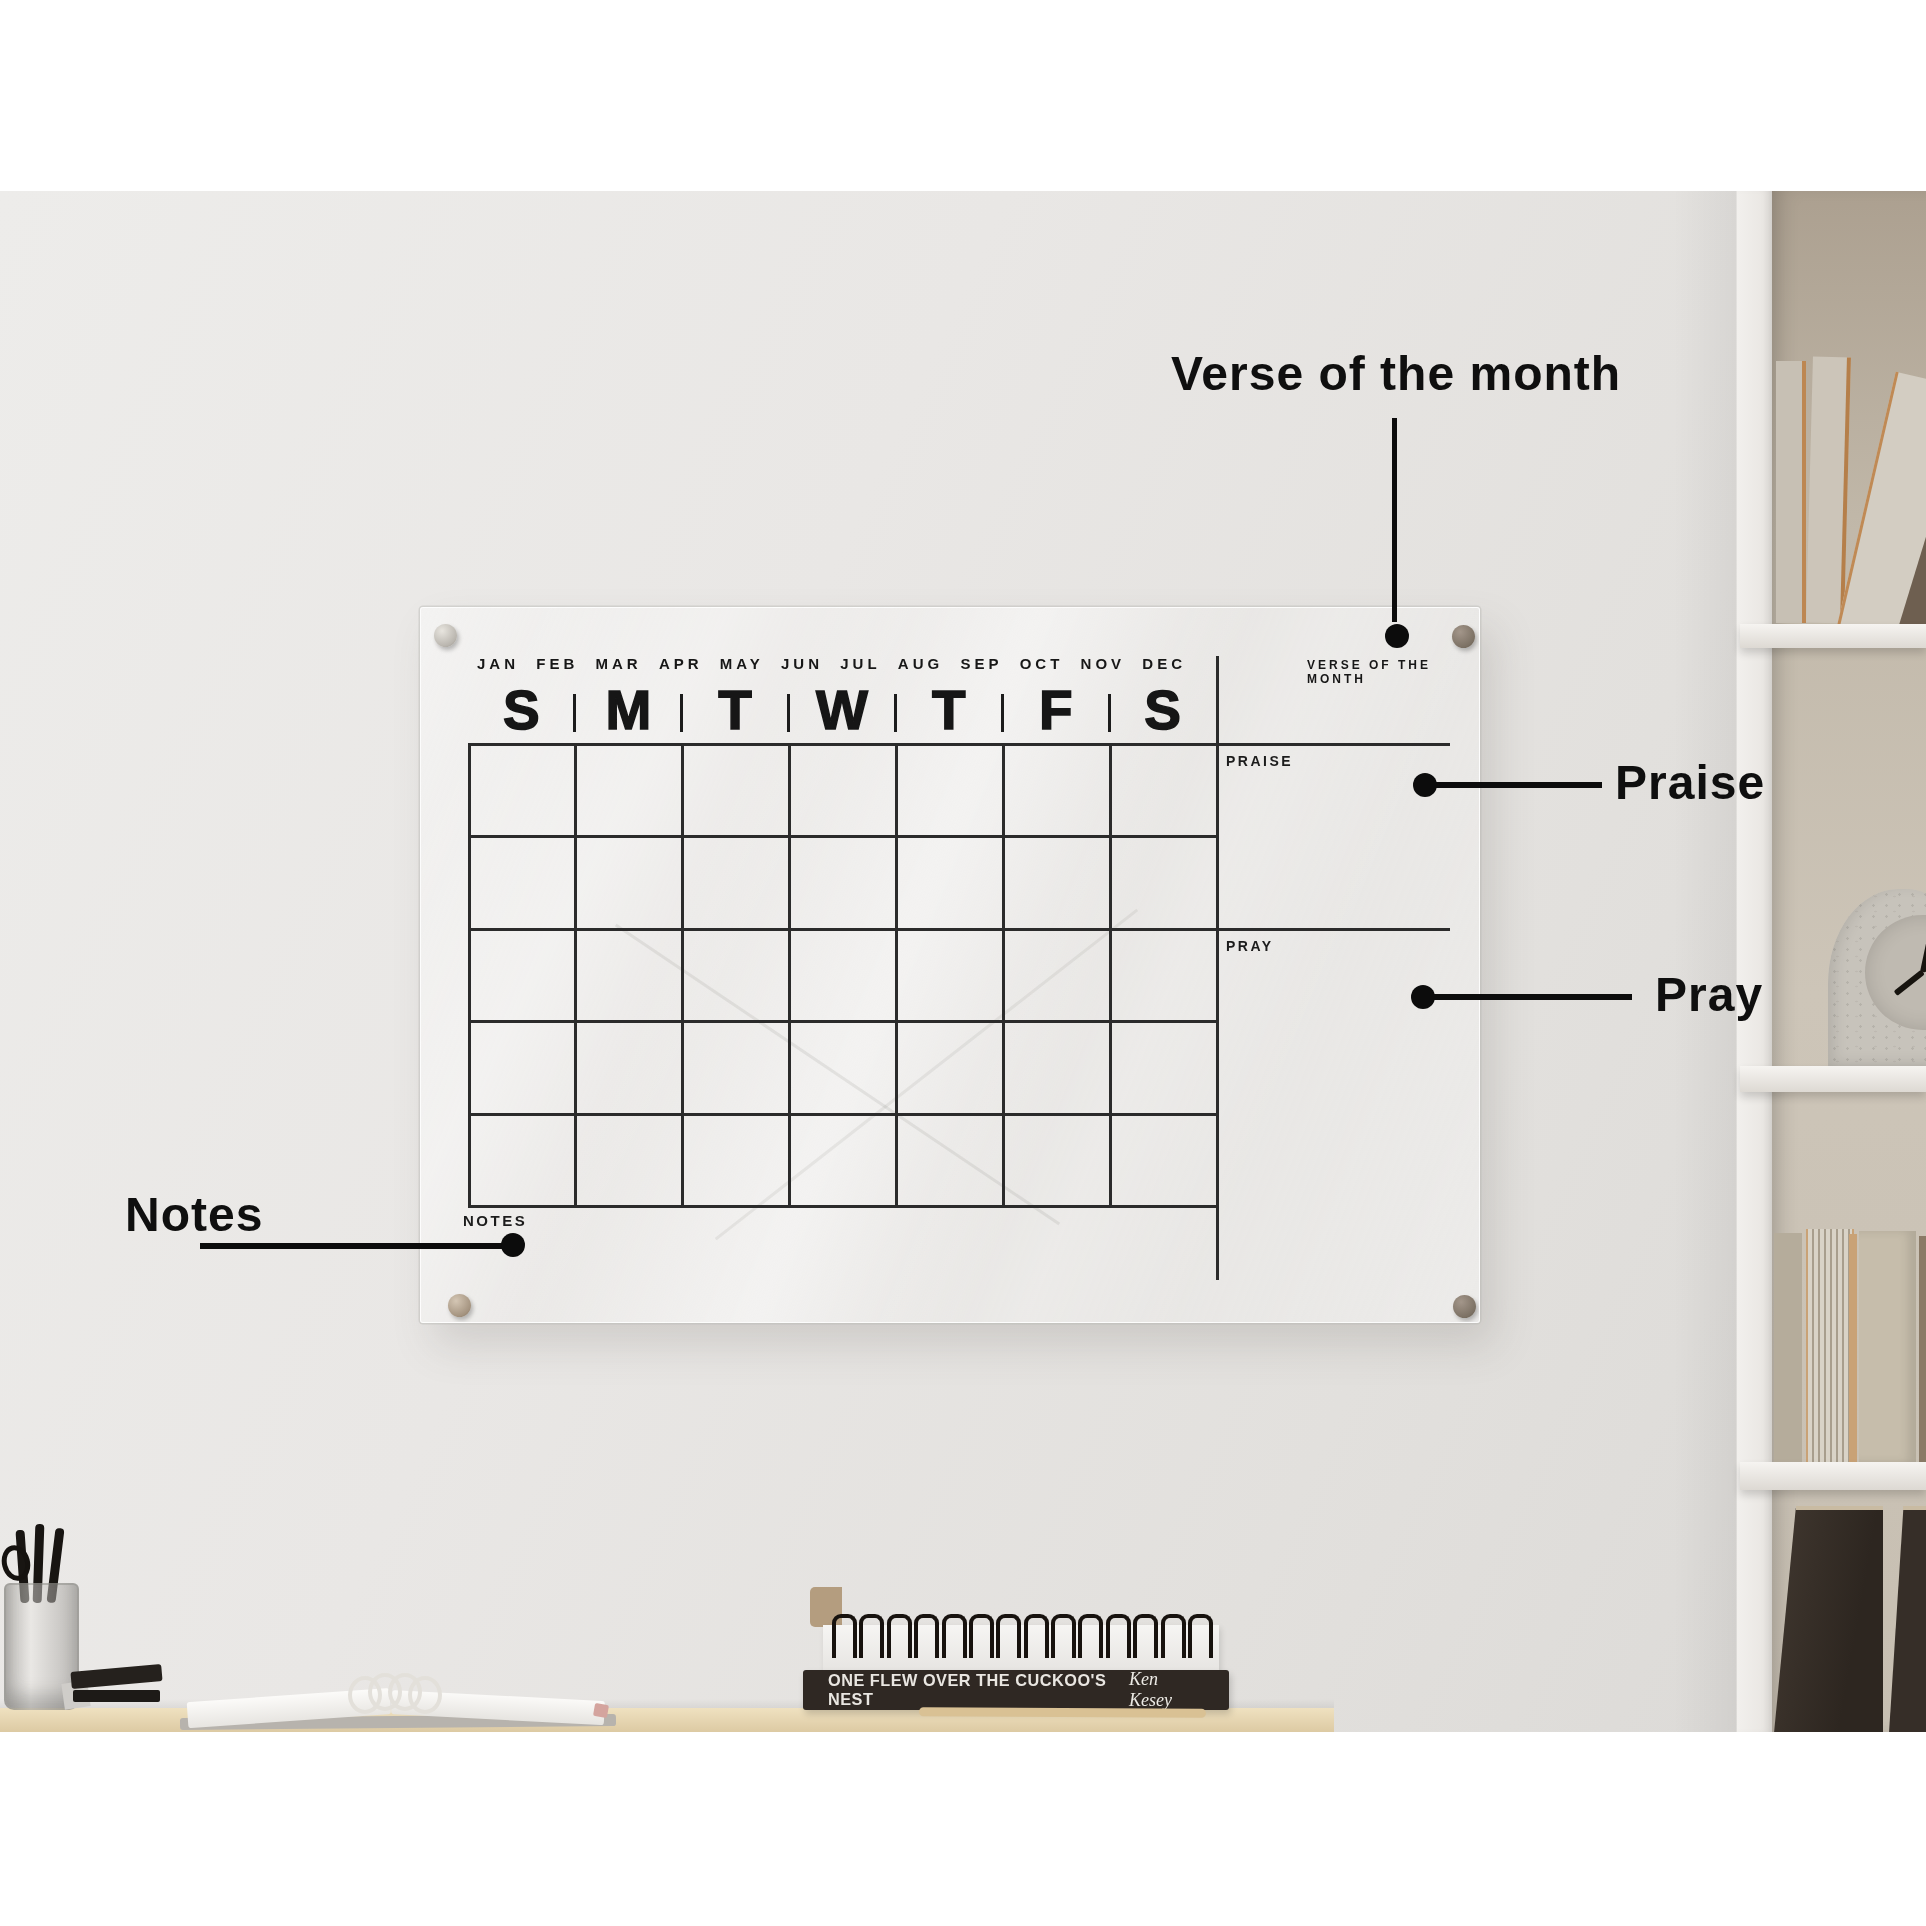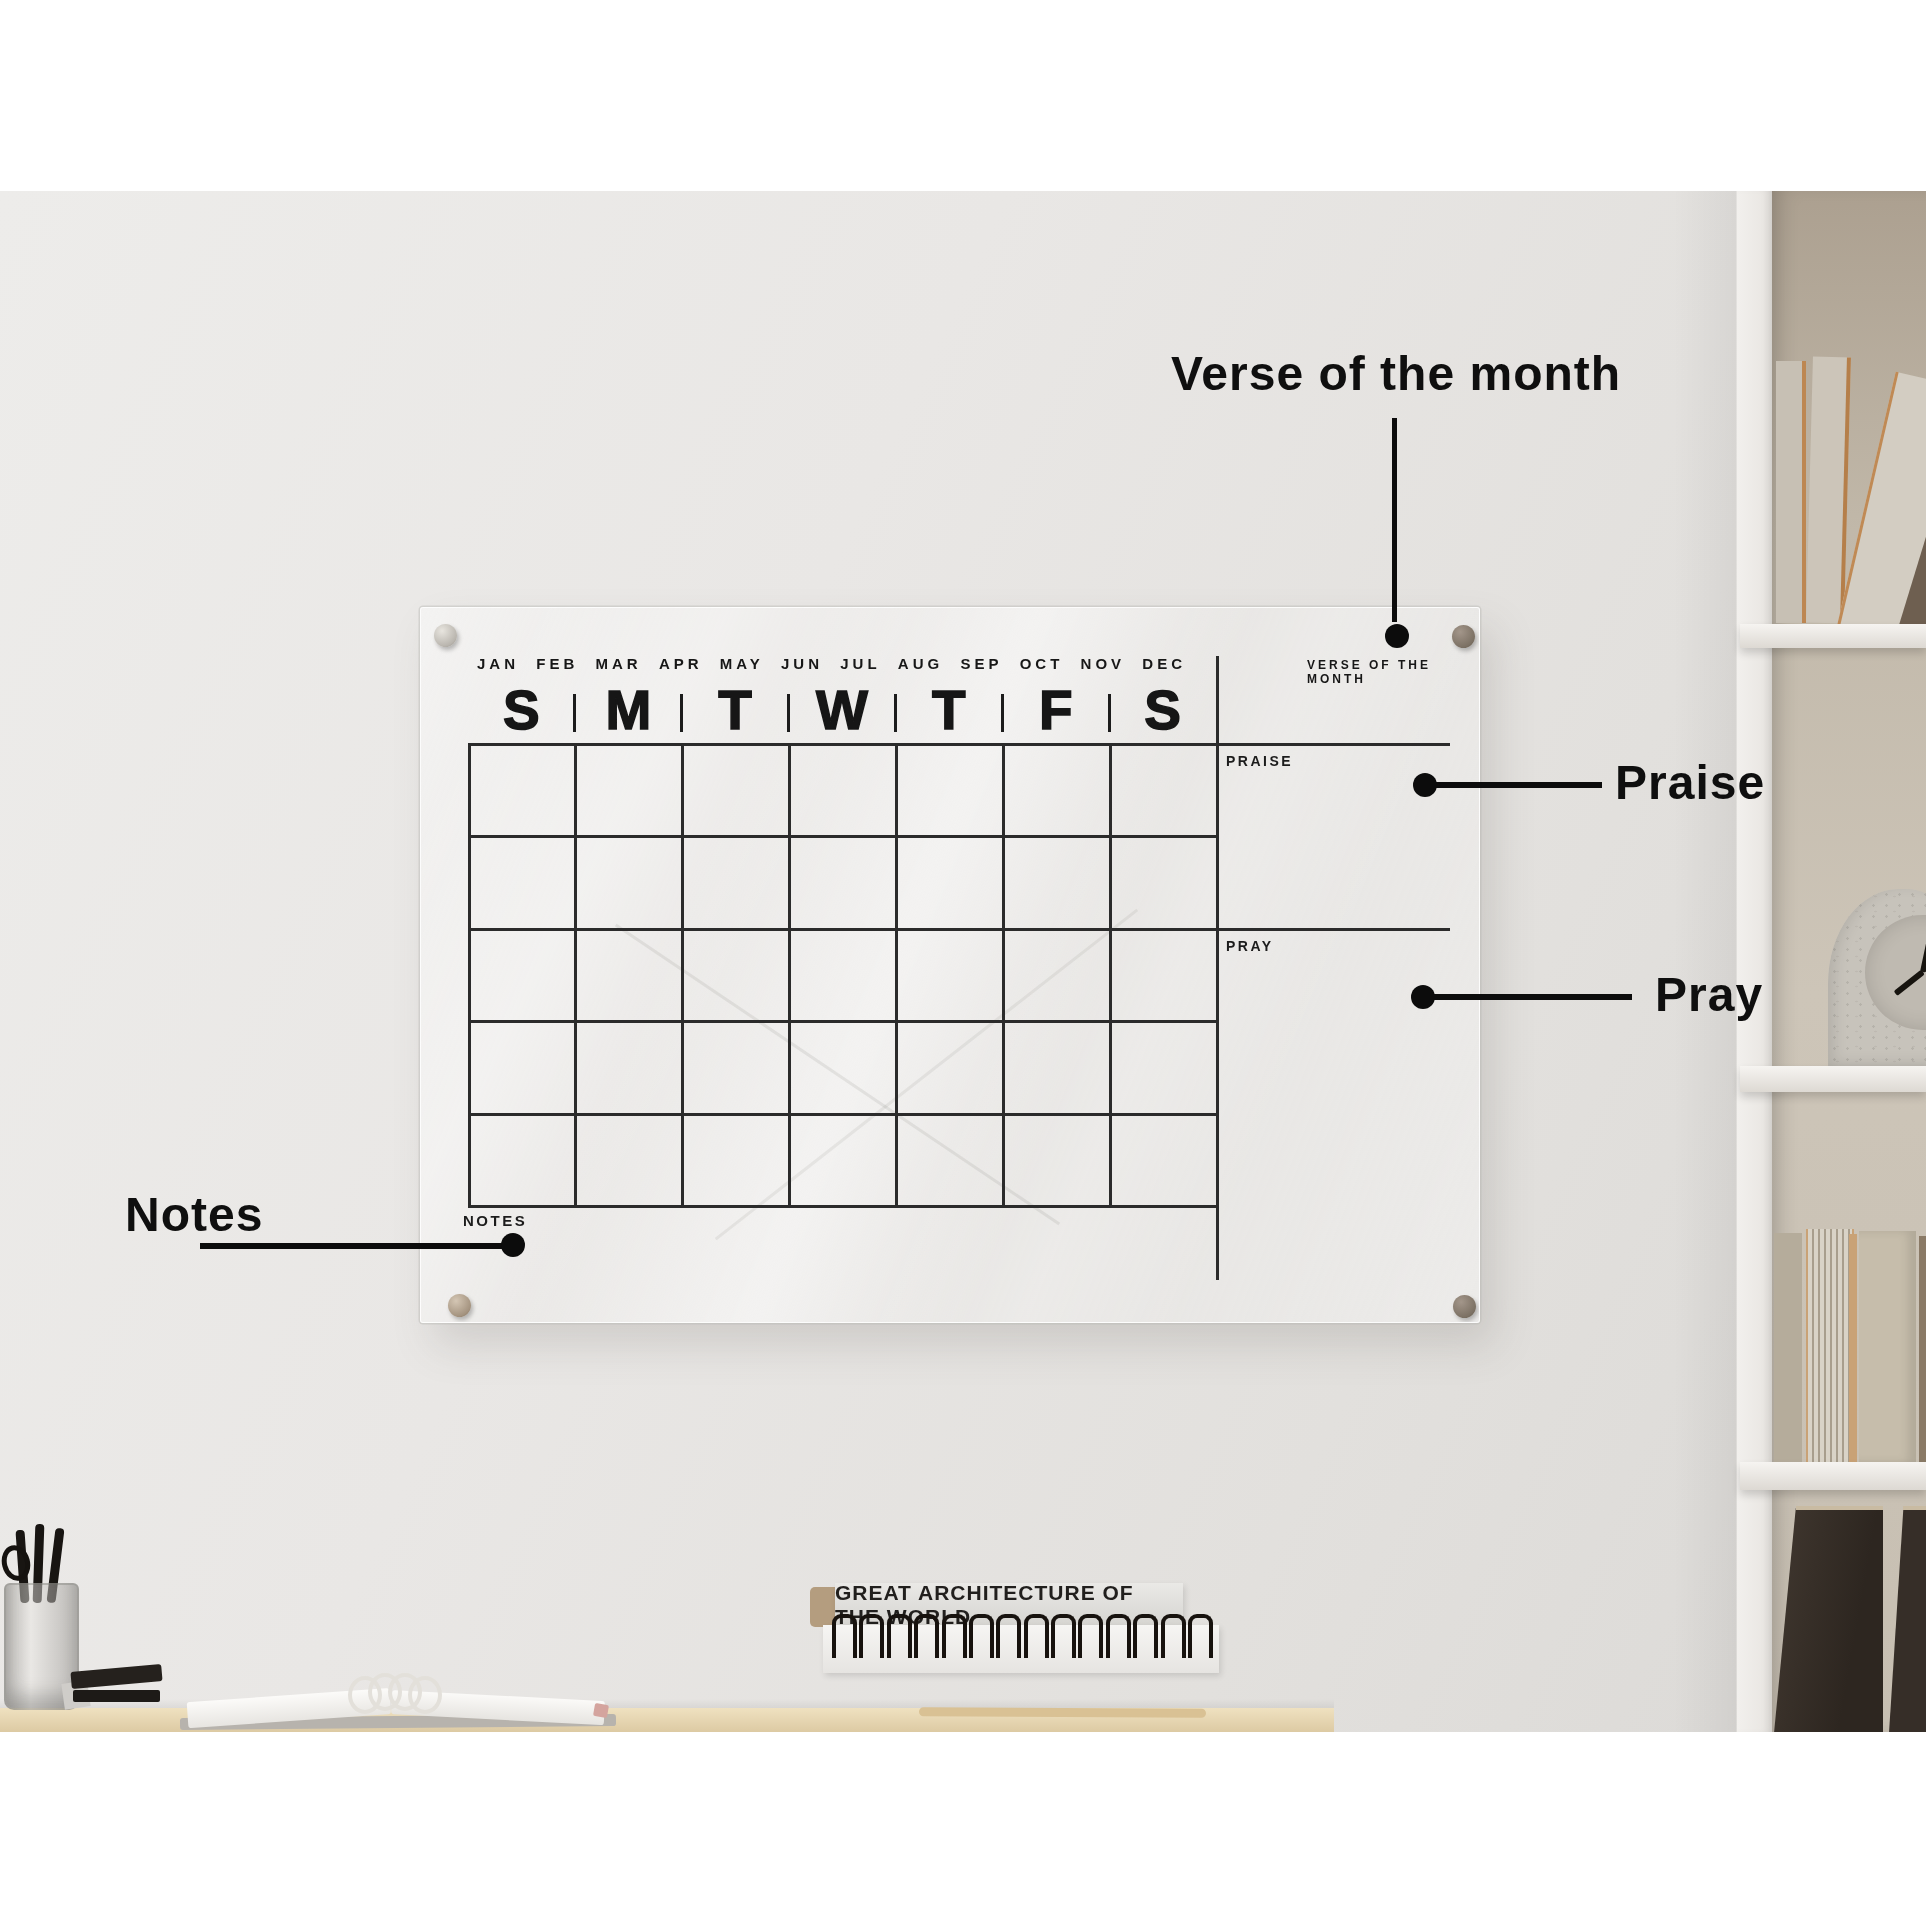--- a/index.html
+++ b/index.html
@@ -128,39 +128,40 @@
     <div style="position:absolute;left:180px;top:1525px;width:436px;height:12px;background:#b7b3ad;border-radius:3px;transform:rotate(-0.5deg);"></div>
     <div style="position:absolute;left:188px;top:1497px;width:203px;height:26px;background:linear-gradient(#fcfbf9,#e7e5e1);transform:rotate(-4deg);transform-origin:100% 100%;border-radius:3px;"></div>
     <div style="position:absolute;left:391px;top:1499px;width:213px;height:24px;background:linear-gradient(#fbfaf8,#e6e4e0);transform:rotate(3deg);transform-origin:0 100%;border-radius:3px;"></div>
     <i class="oring" style="left:348px;top:1485px;"></i>
     <i class="oring" style="left:368px;top:1482px;"></i>
     <i class="oring" style="left:388px;top:1482px;"></i>
     <i class="oring" style="left:408px;top:1485px;"></i>
     <div style="position:absolute;left:594px;top:1513px;width:14px;height:13px;background:#d4a49e;border-radius:2px;transform:rotate(10deg);"></div>
 
     <div style="position:absolute;left:810px;top:1396px;width:32px;height:40px;background:#b49d7f;border-radius:5px 0 0 5px;"></div>
-    <div class="book-spine" style="left:835px;top:1392px;width:348px;height:44px;background:linear-gradient(#eae9e6,#d5d4d0);justify-content:center;box-shadow:2px 3px 6px rgba(0,0,0,0.12);">
-      <span style="font-size:21px;font-weight:bold;letter-spacing:1px;color:#211f1d;">GREAT ARCHITECTURE OF THE WORLD</span>
-    </div>
     <div style="position:absolute;left:823px;top:1434px;width:396px;height:48px;background:linear-gradient(#f6f5f3,#e6e4e1);box-shadow:2px 3px 6px rgba(0,0,0,0.12);"></div>
     <div style="position:absolute;left:832px;top:1423px;width:381px;height:44px;display:flex;justify-content:space-between;">
       <i class="sring"></i>
         <i class="sring"></i>
         <i class="sring"></i>
         <i class="sring"></i>
         <i class="sring"></i>
         <i class="sring"></i>
         <i class="sring"></i>
         <i class="sring"></i>
         <i class="sring"></i>
         <i class="sring"></i>
         <i class="sring"></i>
         <i class="sring"></i>
         <i class="sring"></i>
         <i class="sring"></i>
+    </div>
+    <div class="book-spine" style="left:803px;top:1479px;width:426px;height:40px;background:#2f2823;border-radius:3px;justify-content:space-between;padding:0 30px 0 25px;box-sizing:border-box;box-shadow:2px 4px 7px rgba(0,0,0,0.18);">
+      <span style="font-size:16.3px;font-weight:bold;letter-spacing:0.5px;color:#e9e6e1;">ONE FLEW OVER THE CUCKOO'S NEST</span>
+      <span style="font-family:'Liberation Serif',serif;font-style:italic;font-size:18px;color:#eceae5;">Ken Kesey</span>
     </div>
     <div style="position:absolute;left:919px;top:1517px;width:287px;height:9px;background:#d9c194;border-radius:5px;transform:rotate(0.3deg);"></div>
 
     <div class="board">
       <div class="refl" style="left:-59px;top:-139px;width:356px;height:990px;transform:rotate(28deg);
                   background:linear-gradient(90deg,rgba(255,255,255,0) 0%,rgba(255,255,255,0.30) 50%,rgba(255,255,255,0) 100%);"></div>
       <div class="refl" style="left:594px;top:-99px;width:297px;height:990px;transform:rotate(24deg);
                   background:linear-gradient(90deg,rgba(255,255,255,0) 0%,rgba(255,255,255,0.20) 50%,rgba(255,255,255,0) 100%);"></div>
       <div class="refl" style="left:149px;top:465px;width:535px;height:3px;background:rgba(105,103,100,0.12);transform:rotate(34deg);"></div>
       <div class="refl" style="left:238px;top:465px;width:535px;height:3px;background:rgba(105,103,100,0.10);transform:rotate(-38deg);"></div>

